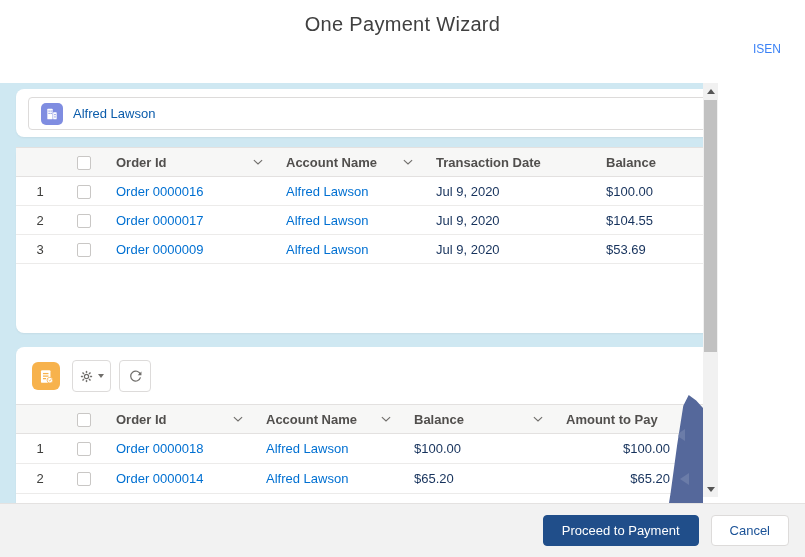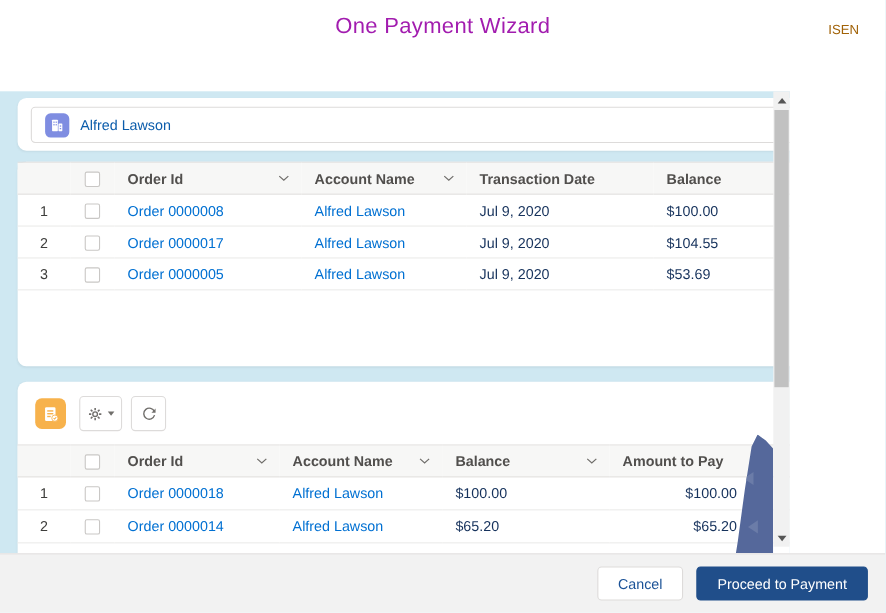--- a/index.html
+++ b/index.html
@@ -6,23 +6,23 @@
   html,body { margin:0; padding:0; }
   body {
     width:805px; height:557px; overflow:hidden;
     font-family:"Liberation Sans", sans-serif;
     background:#fff;
   }
   .screen { position:relative; width:805px; height:557px; }
 
   
   .top { position:relative; height:83px; background:#fff; text-align:center; }
-  .top h1 { margin:0; padding-top:13px; font-size:20px; font-weight:300; color:#a21caf; letter-spacing:.3px; }
+  .top h1 { margin:0; padding-top:13px; font-size:20px; font-weight:300; color:#404040; letter-spacing:.3px; }
   .top .subtitle { margin:7px 0 0; font-size:13px; color:#3e3e3c; }
-  .top .corner { position:absolute; right:24px; top:20px; font-size:12px; color:#a16207; }
+  .top .corner { position:absolute; right:24px; top:42px; font-size:12px; color:#3b82f6; }
 
   
   .content { position:absolute; top:83px; left:0; width:718px; height:420px; background:#cfe8f2; overflow:hidden; }
   .card { position:absolute; left:16px; width:754px; background:#fff; border-radius:8px; box-shadow:0 1px 2px rgba(0,0,0,.05); }
 
   
   .lookup-card { top:6px; height:48px; }
   .lookup-input { position:absolute; left:12px; right:12px; top:8px; height:33px;
     border:1px solid #dddbda; border-radius:4px; background:#fff;
     display:flex; align-items:center; gap:10px; padding:0 12px; }
@@ -165,37 +165,37 @@
                     <path d="M2.5 5.5l5.5 5 5.5-5" fill="none" stroke="#706e6b" stroke-width="1.5"></path>
                   </svg>
               </span>
             </th>
           </tr>
         </thead>
         <tbody>
             <tr>
               <td class="num">1</td>
               <td class="check"><span class="checkbox"></span></td>
-              <td><a class="cell-link">Order 0000008</a></td>
+              <td><a class="cell-link">Order 0000016</a></td>
               <td><a class="cell-link">Alfred Lawson</a></td>
               <td>Jul 9, 2020</td>
               <td>$100.00</td>
             </tr>
             <tr>
               <td class="num">2</td>
               <td class="check"><span class="checkbox"></span></td>
               <td><a class="cell-link">Order 0000017</a></td>
               <td><a class="cell-link">Alfred Lawson</a></td>
               <td>Jul 9, 2020</td>
               <td>$104.55</td>
             </tr>
             <tr>
               <td class="num">3</td>
               <td class="check"><span class="checkbox"></span></td>
-              <td><a class="cell-link">Order 0000005</a></td>
+              <td><a class="cell-link">Order 0000009</a></td>
               <td><a class="cell-link">Alfred Lawson</a></td>
               <td>Jul 9, 2020</td>
               <td>$53.69</td>
             </tr>
           </tbody>
       </table>
     </section>
 
     <section class="card selected-card">
       <div class="card-head">
@@ -323,16 +323,16 @@
           <span class="tri-up"></span>
         </div>
       <div class="sb-thumb"></div>
       <div class="sb-btn down">
           <span class="tri-down"></span>
         </div>
     </div>
   </div>
 
   <footer class="footer">
+    <button class="btn brand" style="background: rgb(32, 78, 138);">Proceed to Payment</button>
     <button class="btn neutral">Cancel</button>
-    <button class="btn brand" style="background: rgb(32, 78, 138);">Proceed to Payment</button>
   </footer>
 </div>
 
 </body></html>

